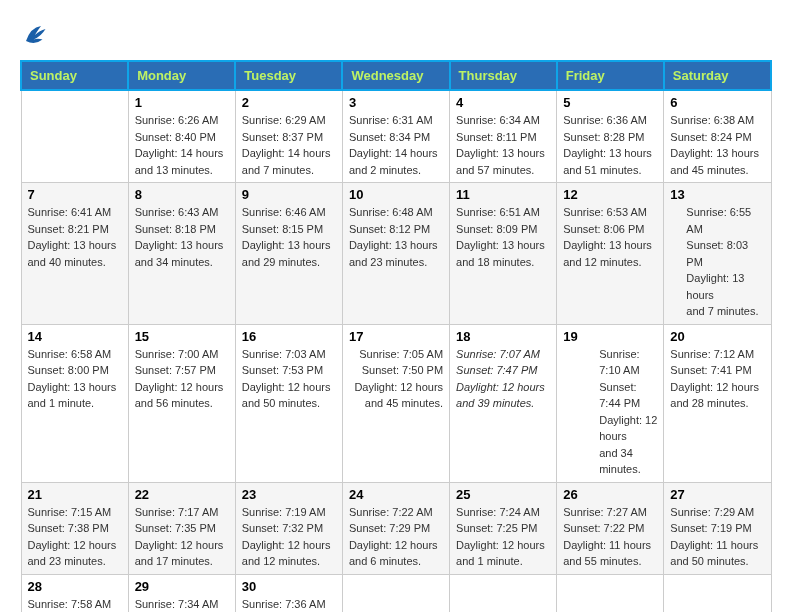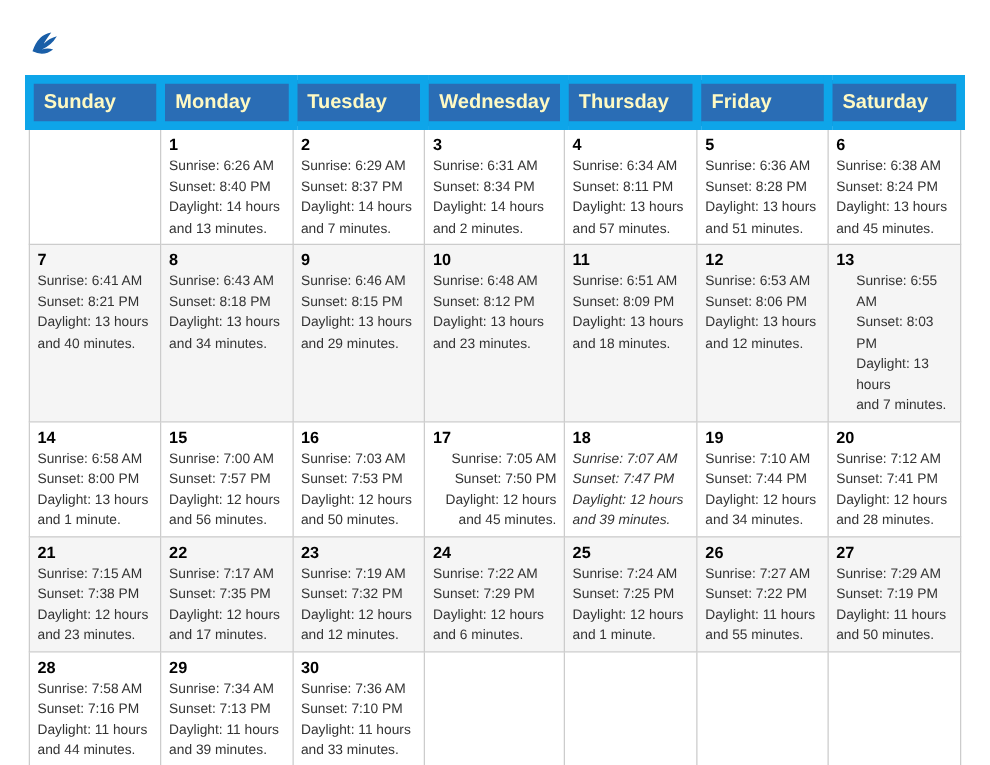--- a/index.html
+++ b/index.html
@@ -46,26 +46,26 @@
       font-size: 14px;
       color: #555;
     }
     .calendar {
       width: 100%;
       border-collapse: collapse;
       font-size: 11px;
     }
     .calendar th {
       background-color: #2a6db5;
-      color: #fef9c3;
+      color: #bef264;
       text-align: left;
       padding: 6px 8px;
-      font-size: 16px;
+      font-size: 13px;
       font-weight: bold;
-      border: 7px solid #0ea5e9;
+      border: 2px solid #0ea5e9;
     }
     .calendar td {
       border: 1px solid #ccc;
       vertical-align: top;
       padding: 4px 6px;
       width: 107px;
       min-height: 80px;
     }
     .day-number {
       font-weight: bold;
@@ -248,21 +248,21 @@
         </td>
         <td>
           <div class="day-number">18</div>
           <div class="day-info" style="white-space: pre-line; font-style: italic;">Sunrise: 7:07 AM
 Sunset: 7:47 PM
 Daylight: 12 hours
 and 39 minutes.</div>
         </td>
         <td>
           <div class="day-number">19</div>
-          <div class="day-info" style="white-space: pre-line;">Sunrise: 7:10 AM
+          <div class="day-info" style="white-space: pre-line; margin-left: 36px;">Sunrise: 7:10 AM
 Sunset: 7:44 PM
 Daylight: 12 hours
 and 34 minutes.</div>
         </td>
         <td>
           <div class="day-number">20</div>
           <div class="day-info" style="white-space: pre-line;">Sunrise: 7:12 AM
 Sunset: 7:41 PM
 Daylight: 12 hours
 and 28 minutes.</div>

